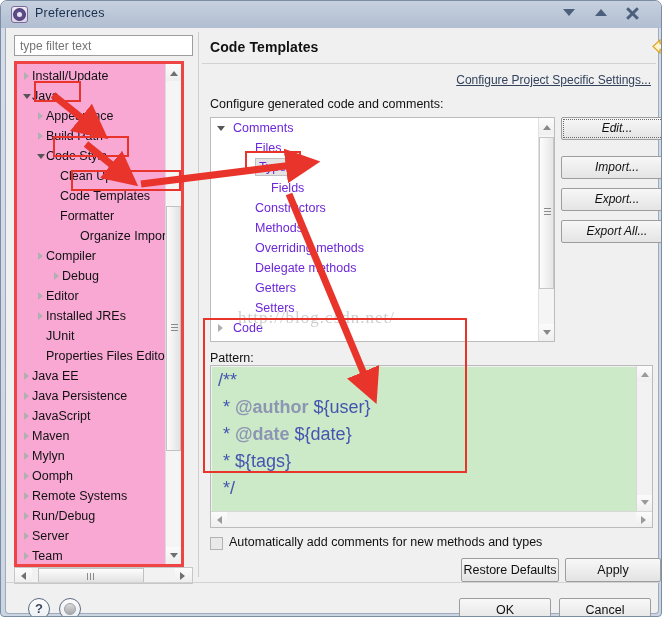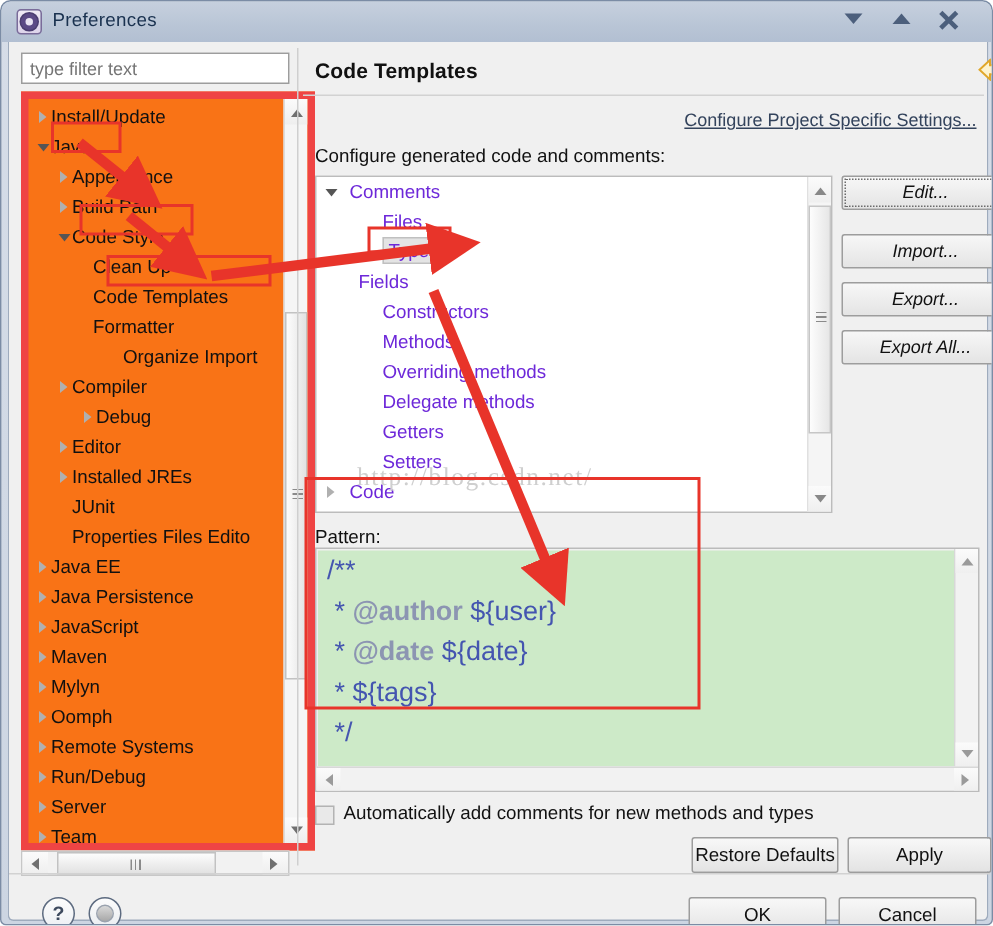--- a/index.html
+++ b/index.html
@@ -64,22 +64,22 @@
 
   
   #leftcol{position:absolute;left:5px;top:5px;width:186px;height:538px;}
   #filter-input{
     position:absolute;left:3px;top:2px;width:179px;height:21px;box-sizing:border-box;
     border:1px solid #9d9d9d;background:#fff;color:#8c8c8c;
     font-family:"Liberation Sans",sans-serif;font-size:12px;
     padding:2px 5px;outline:none;
   }
   #tree-panel{
-    position:absolute;left:3px;top:28px;width:196px;height:506px;box-sizing:border-box;
-    background:#f97316;border:5px solid #ef4444;overflow:hidden;
+    position:absolute;left:3px;top:28px;width:170px;height:506px;box-sizing:border-box;
+    background:#f9a8d4;border:3px solid #ef4444;overflow:hidden;
   }
   #tree-items{position:absolute;left:0;top:2px;width:162px;}
   .trow{height:20px;line-height:20px;white-space:nowrap;font-size:12.5px;color:#111;position:relative;}
   .trow .tw{display:inline-block;width:9px;height:20px;vertical-align:top;position:relative;}
   .tw.collapsed:after{
     content:"";position:absolute;left:1px;top:6px;
     border-left:5px solid #b0b0b0;border-top:4px solid transparent;border-bottom:4px solid transparent;
   }
   .tw.expanded:after{
     content:"";position:absolute;left:0px;top:8px;
@@ -315,21 +315,21 @@
       <div id="titlerule"></div>
 
       <div id="cfg-link">Configure Project Specific Settings...</div>
       <div id="cfg-label">Configure generated code and comments:</div>
 
       <div id="tpl-box">
         <div id="tpl-items">
             <div class="tprow" style="padding-left: 6px;"><span class="tw expanded"></span><span class="tlabel">Comments</span></div>
             <div class="tprow" style="padding-left: 28px;"><span class="tw"></span><span class="tlabel">Files</span></div>
             <div class="tprow sel" style="padding-left: 28px;"><span class="tw"></span><span class="tlabel">Types</span></div>
-            <div class="tprow" style="padding-left: 12px;"><span class="tw"></span><span class="tlabel">Fields</span></div>
+            <div class="tprow" style="padding-left: 44px;"><span class="tw"></span><span class="tlabel">Fields</span></div>
             <div class="tprow" style="padding-left: 28px;"><span class="tw"></span><span class="tlabel">Constructors</span></div>
             <div class="tprow" style="padding-left: 28px;"><span class="tw"></span><span class="tlabel">Methods</span></div>
             <div class="tprow" style="padding-left: 28px;"><span class="tw"></span><span class="tlabel">Overriding methods</span></div>
             <div class="tprow" style="padding-left: 28px;"><span class="tw"></span><span class="tlabel">Delegate methods</span></div>
             <div class="tprow" style="padding-left: 28px;"><span class="tw"></span><span class="tlabel">Getters</span></div>
             <div class="tprow" style="padding-left: 28px;"><span class="tw"></span><span class="tlabel">Setters</span></div>
             <div class="tprow" style="padding-left: 6px;"><span class="tw collapsed"></span><span class="tlabel">Code</span></div>
           </div>
         <div id="tv-sb">
           <div id="tv-up"></div>

